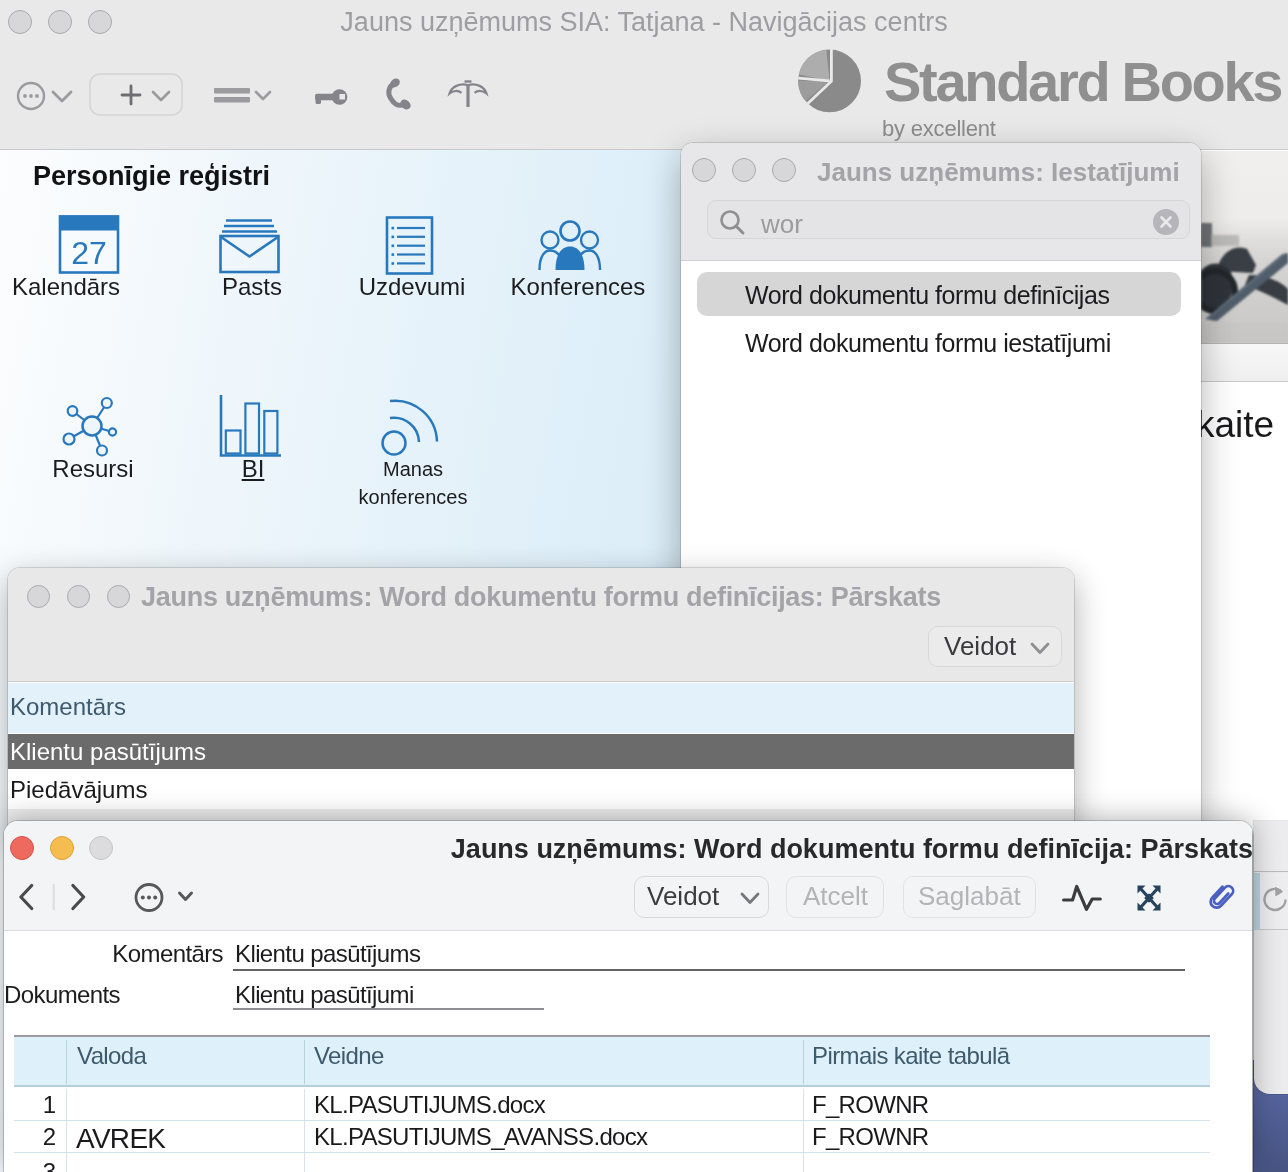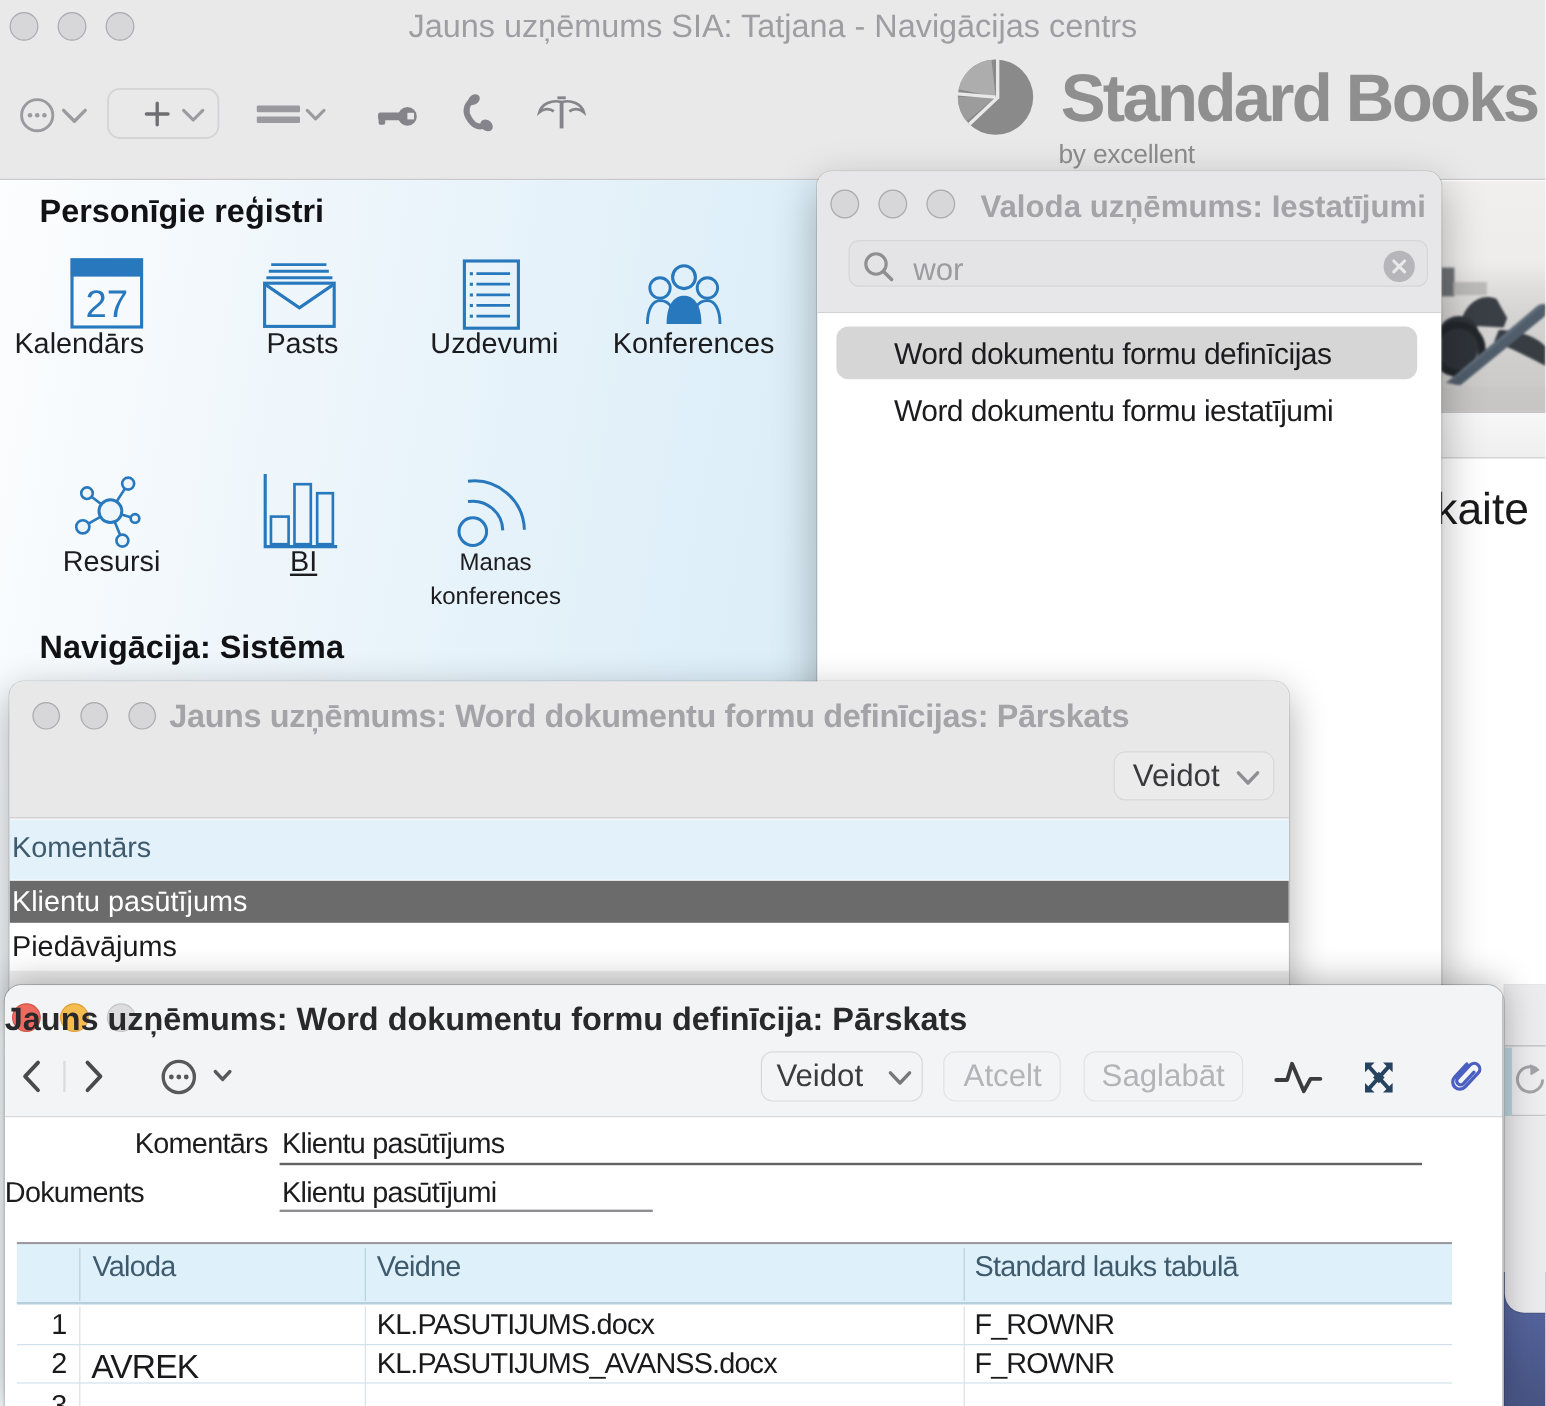--- a/index.html
+++ b/index.html
@@ -65,21 +65,20 @@
     </g>
     <text x="88" y="53.5" font-size="56" font-weight="bold" fill="#8f8f8f" letter-spacing="-2.3" font-family="Liberation Sans,sans-serif">Standard Books</text>
     <text x="86" y="88.5" font-size="22" fill="#8c8c8c" letter-spacing="-0.2" font-family="Liberation Sans,sans-serif">by excellent</text>
   </svg>
 
   <div class="abs" style="left:0;top:150px;width:1288px;height:1022px;background:#fff"></div>
   <div class="abs" style="left:0;top:150px;width:1201px;height:1022px;
      background:linear-gradient(100deg,#fcfdfe 0%,#eef6fb 20%,#e1f0f9 42%,#d8ecf7 60%,#e3f1fa 78%,#d5eaf6 100%);"></div>
 
   <div class="abs" style="left:33px;top:161px;font-size:27px;font-weight:bold;color:#121214">Personīgie reģistri</div>
-  <div class="abs" style="left:33px;top:524px;font-size:27px;font-weight:bold;color:#121214">Navigācija: Sistēma</div>
 
   <svg class="abs" style="left:0;top:200px" width="680" height="110" viewBox="0 0 680 110">
     <g>
       <rect x="60" y="16.5" width="58" height="56" fill="none" stroke="#2878be" stroke-width="2.6"></rect>
       <rect x="59" y="15.5" width="60" height="15" fill="#2878be"></rect>
       <text x="89" y="64" font-size="32" fill="#2878be" text-anchor="middle" font-family="Liberation Sans,sans-serif">27</text>
     </g>
     <g stroke="#2878be" fill="none">
       <line x1="226" y1="20.5" x2="272" y2="20.5" stroke-width="2.4"></line>
       <line x1="224" y1="26" x2="274" y2="26" stroke-width="2.4"></line>
@@ -168,21 +167,21 @@
   <div class="abs" style="left:1201px;top:383px;width:87px;height:440px;background:#fff"></div>
   <div class="abs" style="left:1196px;top:404px;font-size:37px;color:#1a1a1c">kaite</div>
 </div>
 
 <div class="abs" id="setwin" style="left:681px;top:143px;width:520px;height:687px;border-radius:12px 12px 0 0;
    background:#fff;box-shadow:0 12px 36px rgba(0,0,0,.3),0 0 0 1px rgba(0,0,0,.12)">
   <div class="abs" style="left:0;top:0;width:520px;height:118px;background:#e7e7e9;border-radius:12px 12px 0 0;border-bottom:1px solid #d2d2d4"></div>
   <div class="tl" style="left:11px;top:15px"></div>
   <div class="tl" style="left:50.5px;top:15px"></div>
   <div class="tl" style="left:90.5px;top:15px"></div>
-  <div class="abs" style="left:136px;top:14px;font-size:26px;font-weight:bold;color:#a3a3a8;white-space:nowrap">Valoda uzņēmums: Iestatījumi</div>
+  <div class="abs" style="left:136px;top:14px;font-size:26px;font-weight:bold;color:#a3a3a8;white-space:nowrap">Jauns uzņēmums: Iestatījumi</div>
 
   <div class="abs" style="left:26px;top:57px;width:483px;height:39px;border:1.5px solid #d6d6d8;border-radius:9px;background:#e4e4e6"></div>
   <svg class="abs" style="left:36px;top:66px" width="32" height="28" viewBox="0 0 32 28">
     <circle cx="13" cy="11" r="8.5" fill="none" stroke="#8e8e93" stroke-width="2.6"></circle>
     <line x1="19" y1="17" x2="26" y2="24" stroke="#8e8e93" stroke-width="3" stroke-linecap="round"></line>
   </svg>
   <div class="abs" style="left:80px;top:66px;font-size:26px;color:#9b9ba0">wor</div>
   <svg class="abs" style="left:471px;top:65px" width="28" height="28" viewBox="0 0 28 28">
     <circle cx="14" cy="14" r="13" fill="#b6b6ba"></circle>
     <path d="M9.5 9.5 L18.5 18.5 M18.5 9.5 L9.5 18.5" stroke="#e9e9eb" stroke-width="2.6" stroke-linecap="round"></path>
@@ -229,21 +228,21 @@
   </svg>
 </div>
 
 <div class="abs" id="botwin" style="left:4px;top:821px;width:1249px;height:351px;border-radius:14px 14px 0 0;
    background:#fff;box-shadow:0 -2px 28px rgba(0,0,0,.3),0 0 0 1px rgba(0,0,0,.18);overflow:hidden">
   <div class="abs" style="left:0;top:0;width:1249px;height:110px;background:#f3f4f6;border-bottom:1px solid #dadadc"></div>
   <div class="abs" style="right:0;top:0;width:1.5px;height:351px;background:rgba(60,60,65,.45);z-index:9"></div>
   <div class="abs tl" style="left:6px;top:15px;background:#ee6a5f;border-color:#d5544a"></div>
   <div class="abs tl" style="left:45.5px;top:15px;background:#f5bd4f;border-color:#dfa036"></div>
   <div class="abs tl" style="left:85px;top:15px;background:#dcdcde;border-color:#c5c5c7"></div>
-  <div class="abs" style="left:0;top:13px;width:1249px;text-align:left;font-size:27px;font-weight:bold;color:#29292b;white-space:nowrap">Jauns uzņēmums: Word dokumentu formu definīcija: Pārskats</div>
+  <div class="abs" style="left:0;top:13px;width:1249px;text-align:right;font-size:27px;font-weight:bold;color:#29292b;white-space:nowrap">Jauns uzņēmums: Word dokumentu formu definīcija: Pārskats</div>
 
   <svg class="abs" style="left:14px;top:62px" width="80" height="30" viewBox="0 0 80 30">
     <path d="M13.7 2.5 L2.9 14 L13.7 25.5" fill="none" stroke="#4a4a4d" stroke-width="3.2" stroke-linecap="round" stroke-linejoin="round"></path>
     <line x1="35.7" y1="1" x2="35.7" y2="27" stroke="#dcdcde" stroke-width="2"></line>
     <path d="M54.9 2.5 L65.7 14 L54.9 25.5" fill="none" stroke="#4a4a4d" stroke-width="3.2" stroke-linecap="round" stroke-linejoin="round"></path>
   </svg>
   <svg class="abs" style="left:130px;top:61px" width="62" height="32" viewBox="0 0 62 32">
     <circle cx="15" cy="15.5" r="13" fill="none" stroke="#58585c" stroke-width="2.8"></circle>
     <circle cx="8.8" cy="15.5" r="2" fill="#58585c"></circle>
       <circle cx="15" cy="15.5" r="2" fill="#58585c"></circle>
@@ -289,21 +288,21 @@
   <div class="abs" style="left:231px;top:160px;font-size:24px;letter-spacing:-0.6px;color:#1c1c1e">Klientu pasūtījumi</div>
   <div class="abs" style="left:229px;top:187px;width:311px;height:2px;background:#8e8e93"></div>
 
   <div class="abs" id="grid" style="left:10px;top:214px;width:1196px;height:137px;border-top:2px solid #9a9aa0;">
     <div class="abs" style="left:0;top:0;width:1196px;height:50px;background:#def0f9;border-bottom:2px solid #b7cedb">
       <div class="abs" style="left:52px;top:3px;width:1px;height:44px;background:#b9d2de"></div>
       <div class="abs" style="left:290px;top:3px;width:1px;height:44px;background:#b9d2de"></div>
       <div class="abs" style="left:789px;top:3px;width:1px;height:44px;background:#b9d2de"></div>
       <div class="abs" style="left:63px;top:5px;font-size:24px;letter-spacing:-0.6px;color:#3e5a6d">Valoda</div>
       <div class="abs" style="left:300px;top:5px;font-size:24px;letter-spacing:-0.6px;color:#3e5a6d">Veidne</div>
-      <div class="abs" style="left:798px;top:5px;font-size:24px;letter-spacing:-0.6px;color:#3e5a6d">Standard lauks tabulā</div>
+      <div class="abs" style="left:798px;top:5px;font-size:24px;letter-spacing:-0.6px;color:#3e5a6d">Pirmais kaite tabulā</div>
     </div>
 
     <div class="abs" style="left:52px;top:52px;width:1px;height:85px;background:#d8e2e8"></div>
     <div class="abs" style="left:290px;top:52px;width:1px;height:85px;background:#d8e2e8"></div>
     <div class="abs" style="left:789px;top:52px;width:1px;height:85px;background:#d8e2e8"></div>
 
     <div class="abs" style="left:0;top:52px;width:1196px;height:32px;border-bottom:1px solid #d3e2ea">
       <div class="abs" style="left:0;top:2px;width:42px;text-align:right;font-size:24px;color:#1a1a1c">1</div>
       <div class="abs" style="left:300px;top:2px;font-size:24px;letter-spacing:-0.7px;color:#1a1a1c">KL.PASUTIJUMS.docx</div>
       <div class="abs" style="left:798px;top:2px;font-size:24px;letter-spacing:-0.7px;color:#1a1a1c">F_ROWNR</div>

